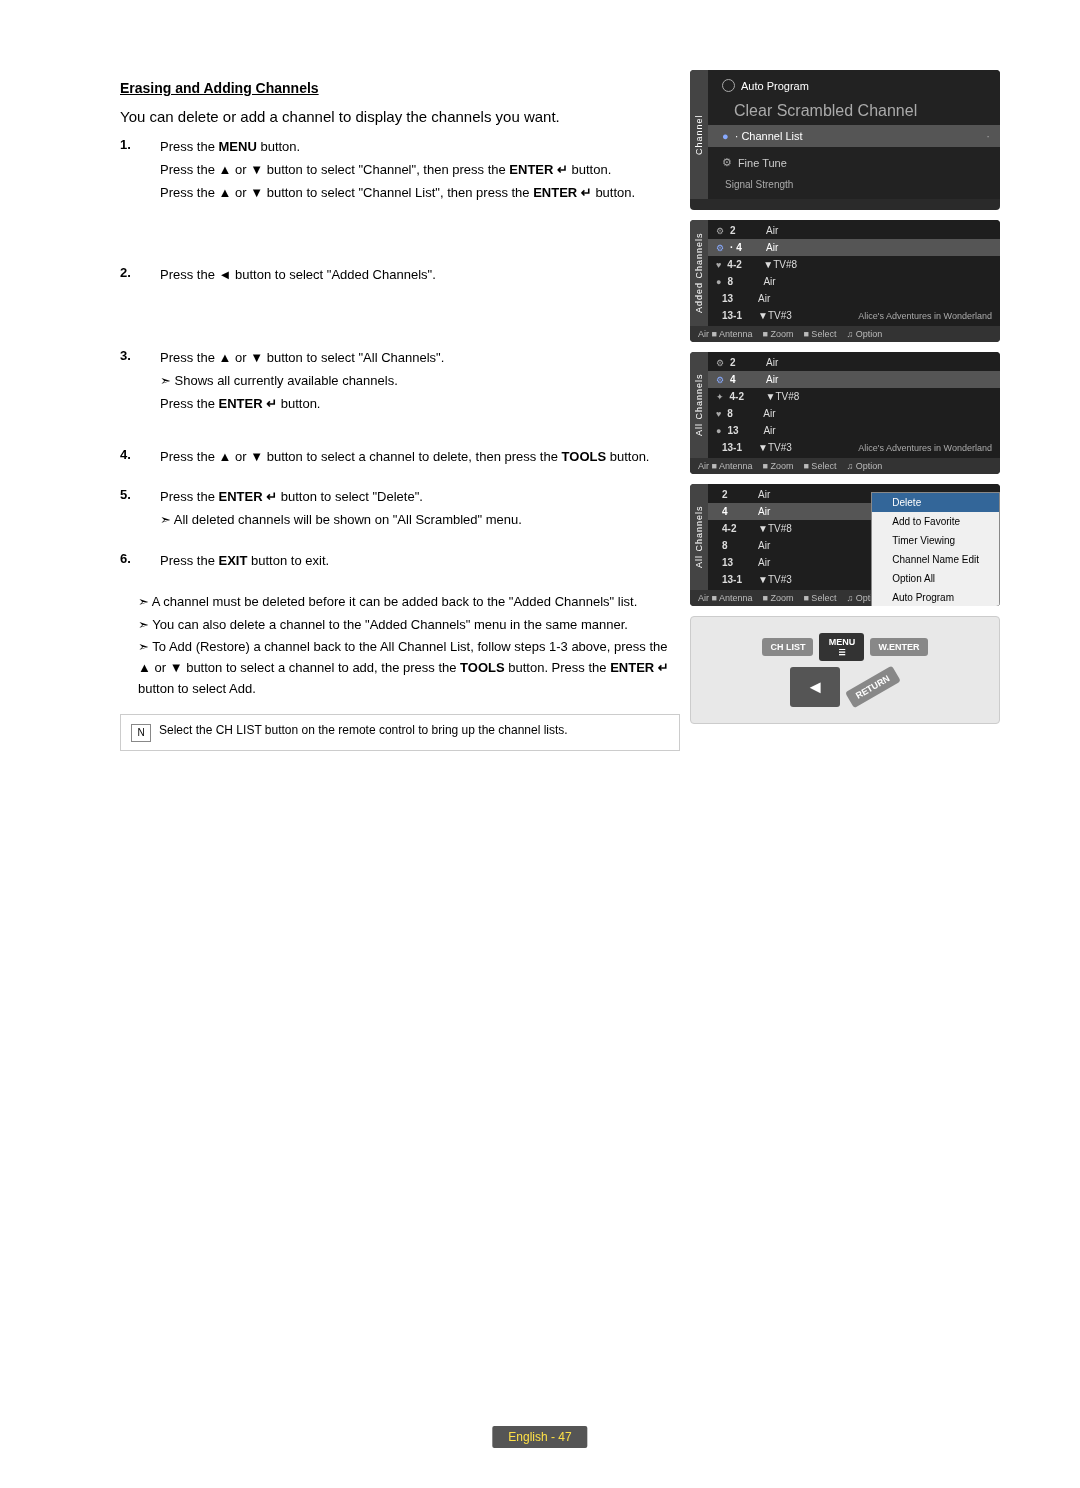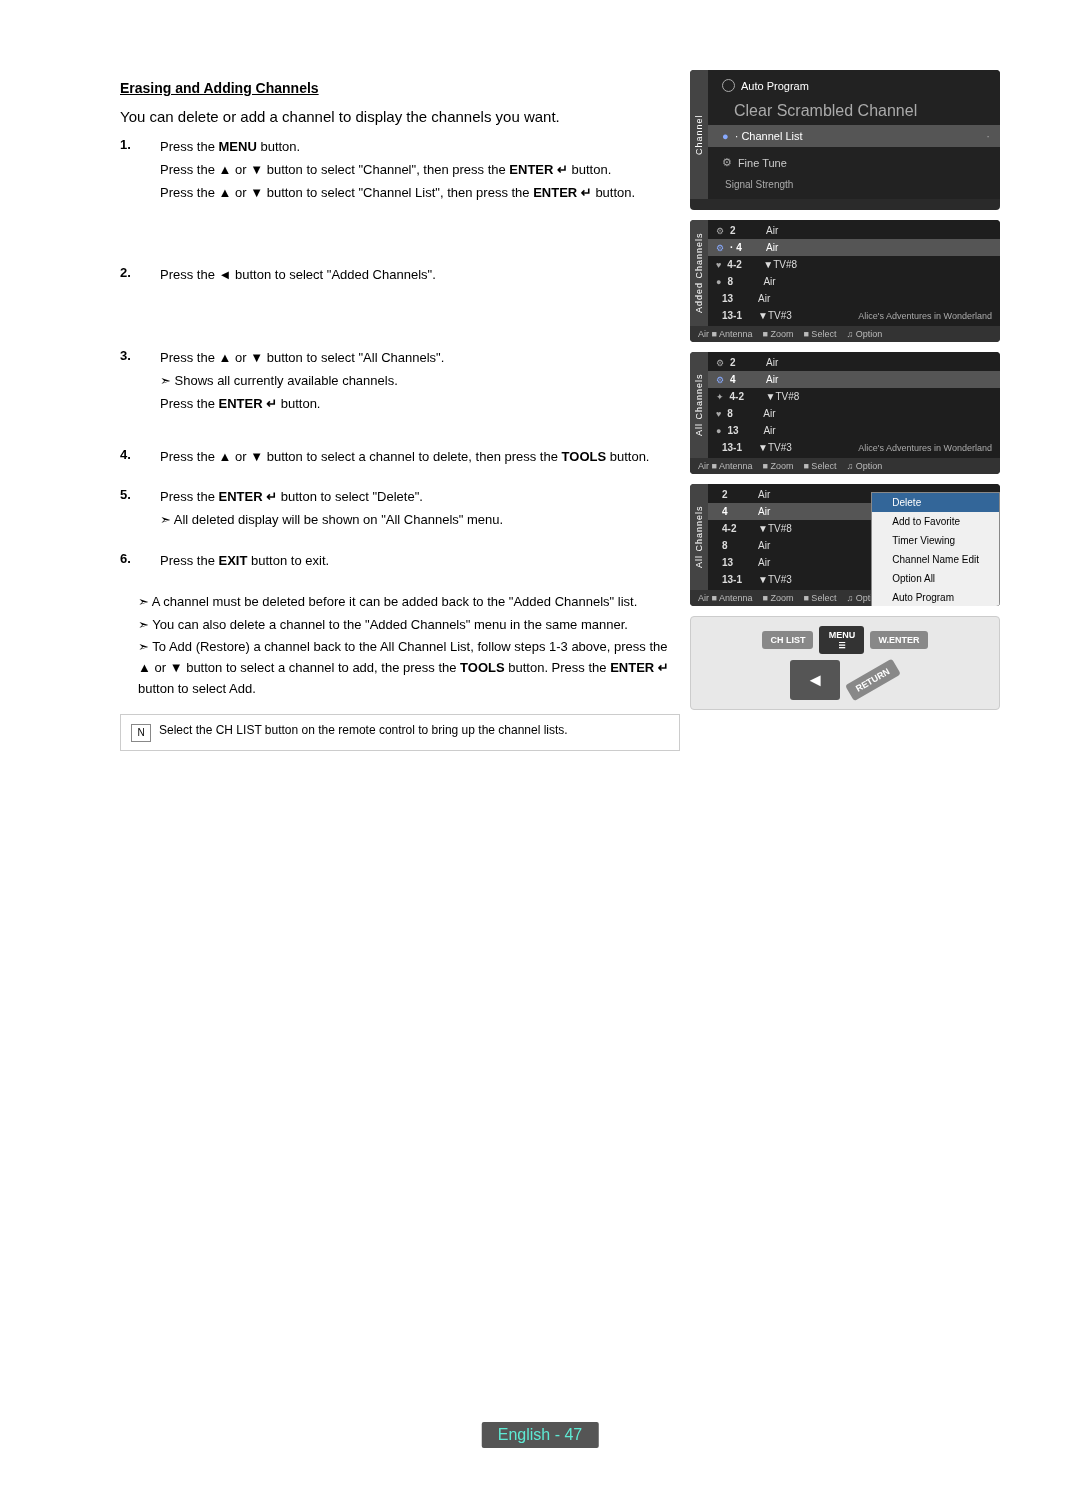--- a/index.html
+++ b/index.html
@@ -152,21 +152,21 @@
     }
     .context-menu-item:first-child {
       background: #336699;
       color: #fff;
     }
     
     .remote-panel {
       background: #e8e8e8;
       border: 1px solid #ccc;
       border-radius: 4px;
-      padding: 9px;
+      padding: 16px;
       display: flex;
       justify-content: center;
       align-items: center;
       gap: 8px;
       margin-bottom: 10px;
     }
     .remote-btn {
       background: #888;
       color: #fff;
       font-size: 9px;
@@ -179,23 +179,23 @@
     .remote-btn.dark {
       background: #333;
     }
     
     .page-footer {
       position: absolute;
       bottom: 40px;
       left: 50%;
       transform: translateX(-50%);
       background: #555;
-      color: #5eead4;
+      color: #fde047;
       padding: 4px 16px;
-      font-size: 16px;
+      font-size: 12px;
       border-radius: 2px;
     }
     .clearfix::after {
       content: '';
       display: table;
       clear: both;
     }
     .step-row {
       display: flex;
       gap: 6px;
@@ -267,21 +267,21 @@
             <p>Press the <span class="bold">▲</span> or <span class="bold">▼</span> button to select a channel to delete, then press the <span class="bold">TOOLS</span> button.</p>
           </div>
         </div>
       </div>
 
       <div class="step">
         <div class="step-row">
           <span class="step-number-label">5.</span>
           <div class="step-content">
             <p>Press the <span class="bold">ENTER ↵</span> button to select "Delete".</p>
-            <p>➣  All deleted display will be shown on "All Channels" menu.</p>
+            <p>➣  All deleted channels will be shown on "All Scrambled" menu.</p>
           </div>
         </div>
       </div>
 
       <div class="step">
         <div class="step-row">
           <span class="step-number-label">6.</span>
           <div class="step-content">
             <p>Press the <span class="bold">EXIT</span> button to exit.</p>
           </div>

